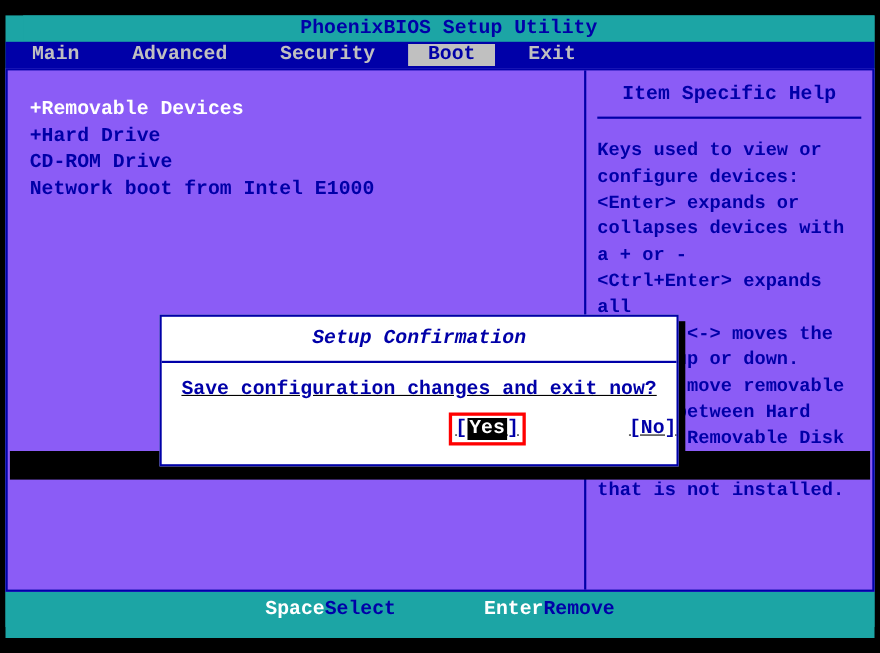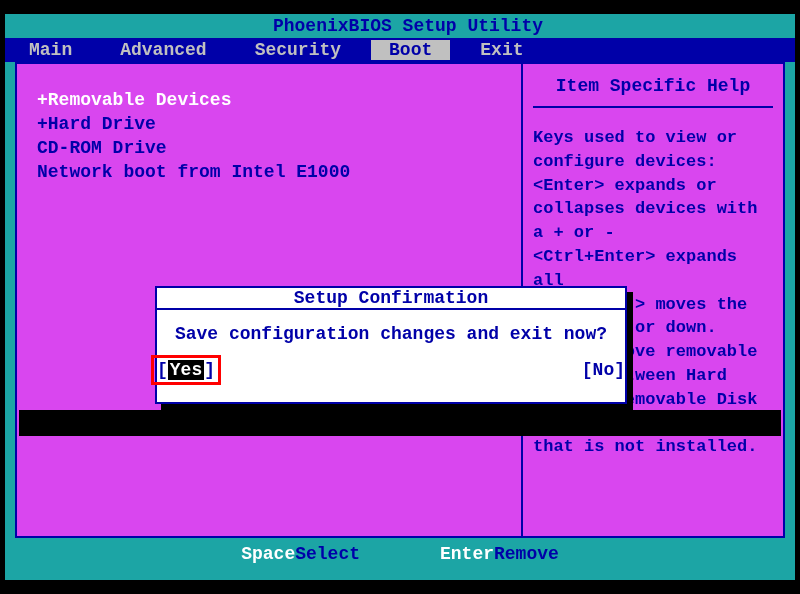--- a/index.html
+++ b/index.html
@@ -41,25 +41,25 @@
       padding: 0 24px;
       cursor: pointer;
     }
     .menu-item.active {
       background: #c0c0c0;
       color: #0000a8;
       padding: 0 18px;
       margin: 0 6px;
     }
     .content-area {
-      background: #d946ef;
+      background: #8b5cf6;
       height: 476px;
       display: flex;
       border: 2px solid #0000a8;
-      margin: 0 10px;
+      margin: 0 0;
       position: relative;
     }
     .main-panel {
       flex: 1;
       padding: 24px 20px;
       border-right: 2px solid #0000a8;
       position: relative;
     }
     .boot-item {
       color: #0000a8;
@@ -116,35 +116,37 @@
       left: 138px;
       width: 472px;
       background: #ffffff;
       border: 2px solid #0000a8;
       box-shadow: 6px 6px 0 #000;
       z-index: 10;
     }
     .dialog-title {
       color: #0000a8;
       text-align: center;
-      padding: 0 0;
+      padding: 10px 0;
       border-bottom: 2px solid #0000a8;
       font-size: 18px;
+      font-style: italic;
     }
     .dialog-body {
       padding: 14px 0 8px;
+      text-decoration: underline;
     }
     .dialog-message {
       color: #0000a8;
       text-align: center;
       font-size: 18px;
     }
     .dialog-buttons {
       display: flex;
-      justify-content: space-between;
+      justify-content: flex-end;
       gap: 100px;
       padding: 16px 0 14px;
     }
     .dialog-btn {
       color: #0000a8;
       cursor: pointer;
       font-size: 18px;
     }
     .dialog-btn.focused {
       position: relative;

